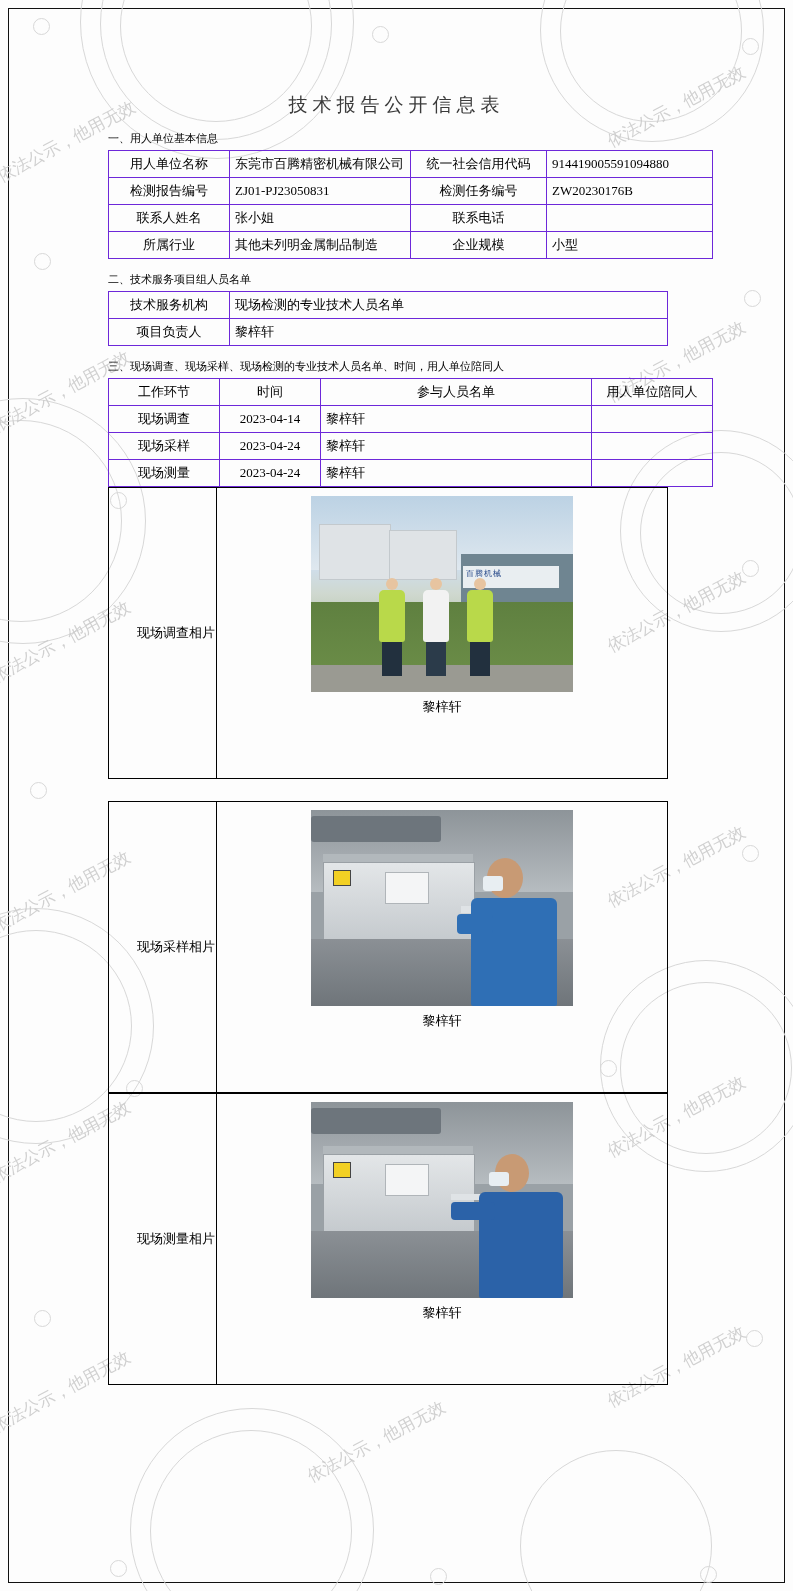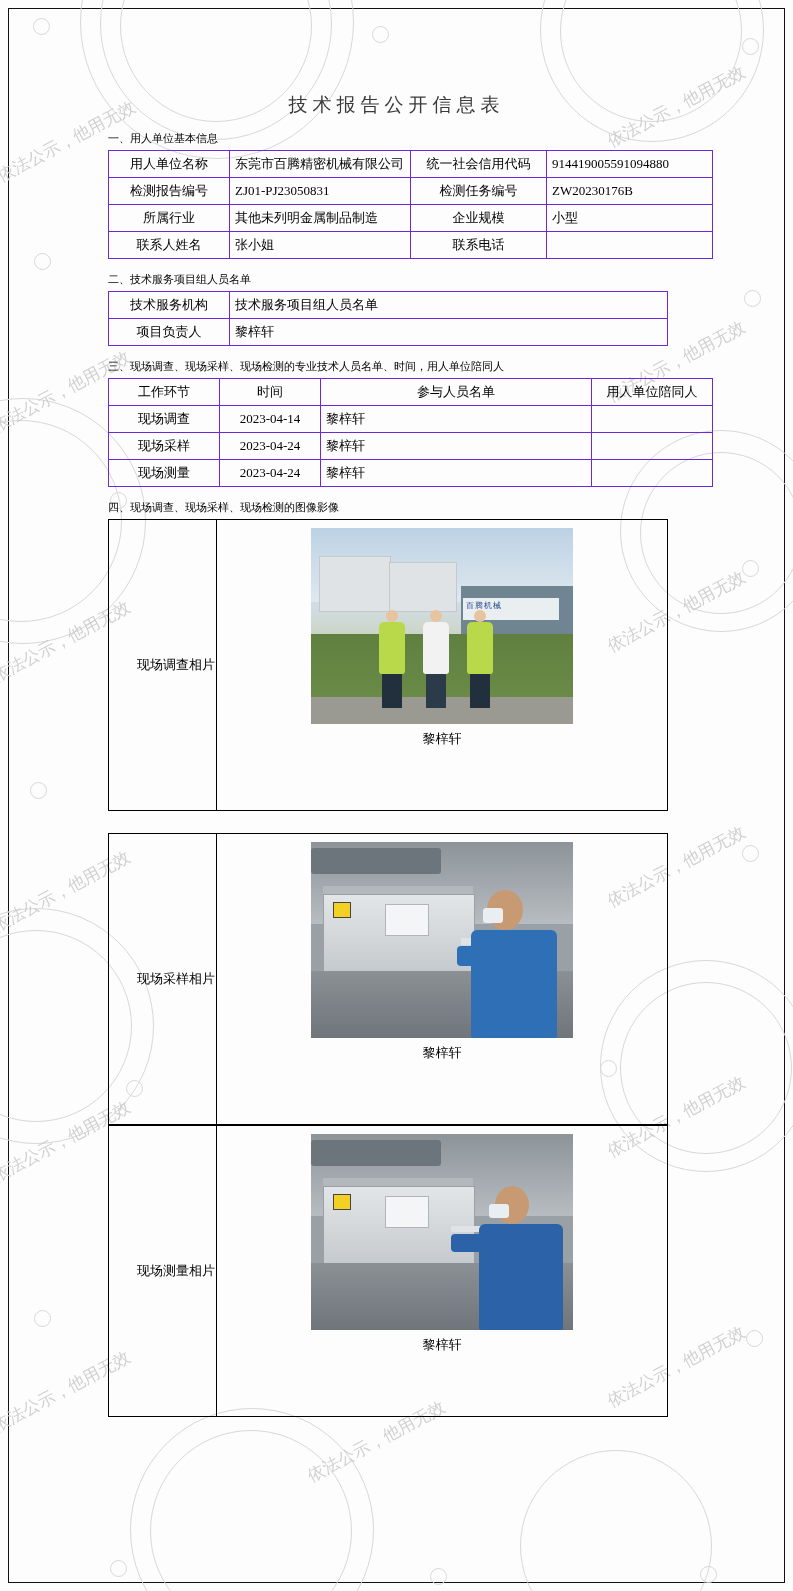--- a/index.html
+++ b/index.html
@@ -264,40 +264,40 @@
         <td class="label c3">统一社会信用代码</td>
         <td class="value c4">914419005591094880</td>
       </tr>
       <tr>
         <td class="label c1">检测报告编号</td>
         <td class="value c2">ZJ01-PJ23050831</td>
         <td class="label c3">检测任务编号</td>
         <td class="value c4">ZW20230176B</td>
       </tr>
       <tr>
+        <td class="label c1">联系人姓名</td>
+        <td class="value c2">张小姐</td>
+        <td class="label c3">联系电话</td>
+        <td class="value c4"></td>
+      </tr>
+      <tr>
         <td class="label c1">所属行业</td>
         <td class="value c2">其他未列明金属制品制造</td>
         <td class="label c3">企业规模</td>
         <td class="value c4">小型</td>
       </tr>
-      <tr>
-        <td class="label c1">联系人姓名</td>
-        <td class="value c2">张小姐</td>
-        <td class="label c3">联系电话</td>
-        <td class="value c4"></td>
-      </tr>
     </tbody>
       </table>
 
     <div class="section-title">二、技术服务项目组人员名单</div>
     <table class="grid" id="tbl-team">
       <tbody>
           <tr>
         <td class="label c1">技术服务机构</td>
-        <td class="value">技术服务项目组人员名单</td>
+        <td class="value">现场检测的专业技术人员名单</td>
       </tr>
       <tr>
         <td class="label c1">项目负责人</td>
         <td class="value">黎梓轩</td>
       </tr>
     </tbody>
       </table>
 
     <div class="section-title">三、现场调查、现场采样、现场检测的专业技术人员名单、时间，用人单位陪同人</div>
     <table class="grid" id="tbl-sched">
@@ -322,21 +322,20 @@
       </tr>
       <tr>
         <td class="center">现场测量</td>
         <td class="center">2023-04-24</td>
         <td class="value">黎梓轩</td>
         <td class="center"></td>
       </tr>
     </tbody>
       </table>
 
-    <div class="section-title">四、现场调查、现场采样、现场检测的图像影像</div>
 
     <table class="photo-table">
       <tbody>
           <tr>
         <td class="ph-label">现场调查相片</td>
         <td class="ph-body">
           <div class="ph-inner">
             <div class="photo p1">
               <div class="sky"></div>
               <div class="bldg" style="left:8px;top:28px;width:70px;height:54px;"></div>

